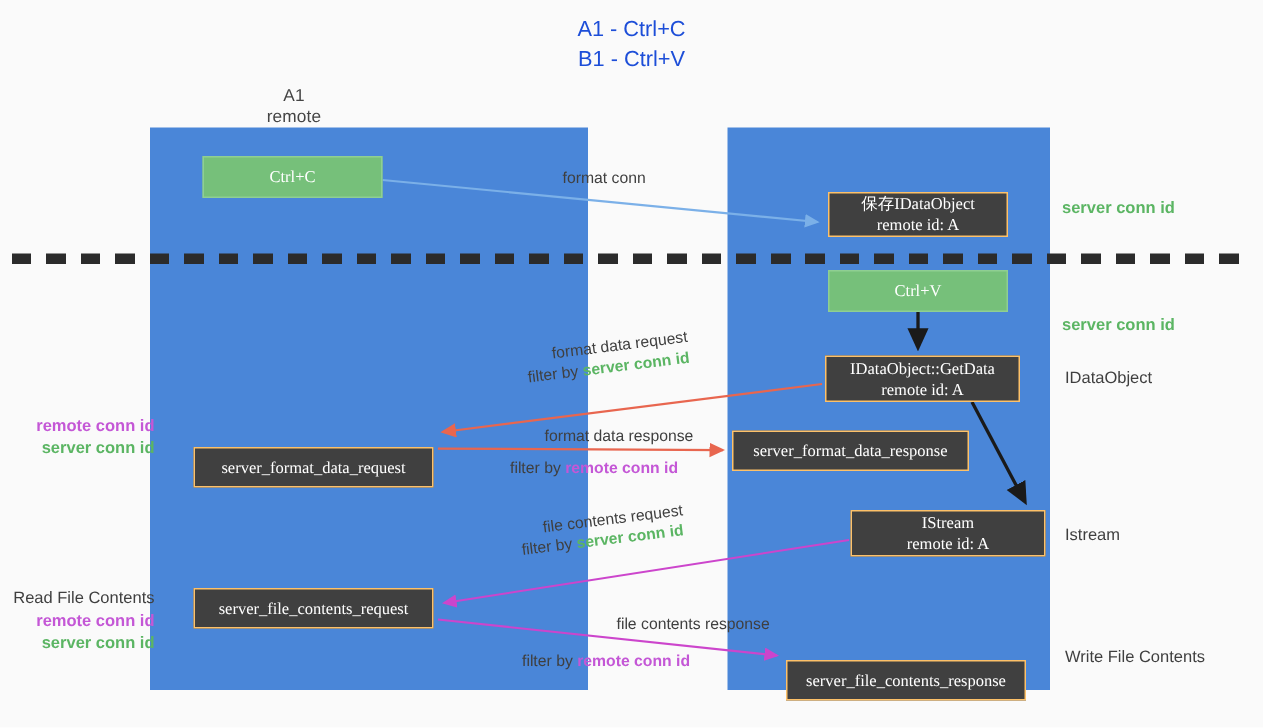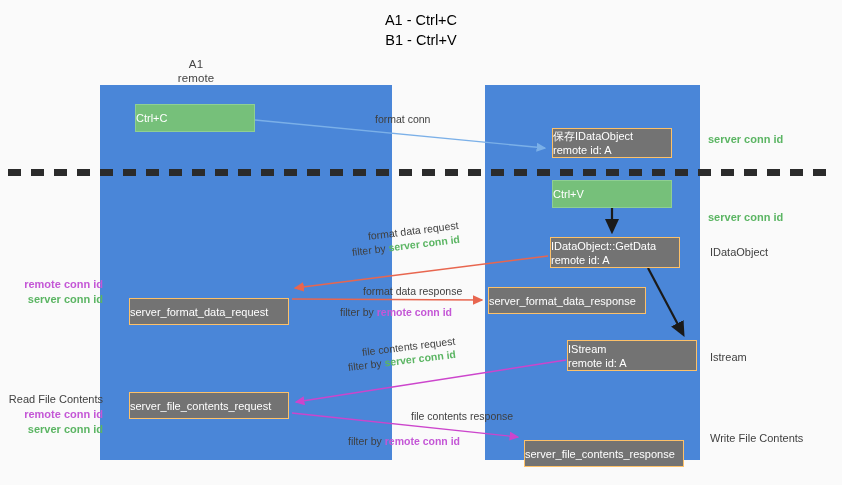--- a/index.html
+++ b/index.html
@@ -38,26 +38,27 @@
 
   .node {
     position: absolute;
     box-sizing: border-box;
     text-align: center;
     color: #ffffff;
     font-size: 11px;
     line-height: 14px;
     display: flex;
     flex-direction: column;
-    align-items: flex-start;
+    align-items: center;
     justify-content: center;
     border: 1px solid rgba(255,255,255,0.55);
+    font-family: Liberation Serif, serif;
   }
   .node.green { background: #76c07a; border-color: #8fcf92; }
-  .node.orange { background: #737373; border-color: #fdc169; }
+  .node.orange { background: #404040; border-color: #fdc169; }
   .node .l2 { font-weight: normal; }
 
   #n-ctrlc   { left: 135px; top: 104px; width: 120px; height: 28px; }
   #n-idata   { left: 552px; top: 128px; width: 120px; height: 30px; }
   #n-ctrlv   { left: 552px; top: 180px; width: 120px; height: 28px; }
   #n-getdata { left: 550px; top: 237px; width: 130px; height: 31px; }
   #n-fmtreq  { left: 129px; top: 278px; width: 160px; height: 27px; margin-top: 20px; }
   #n-fmtres  { left: 488px; top: 287px; width: 158px; height: 27px; }
   #n-istream { left: 567px; top: 340px; width: 130px; height: 31px; }
   #n-filereq { left: 129px; top: 392px; width: 160px; height: 27px; }
@@ -99,21 +100,21 @@
   #el-fcres  { left: 375px; top: 409px; margin-left: 36px; }
   #el-fcres2 { left: 348px; top: 434px; }
 
   #title {
     position: absolute;
     left: 0; top: 10px;
     width: 842px;
     text-align: center;
     font-size: 14.5px;
     line-height: 20px;
-    color: #000000;
+    color: #1d4ed8;
   }
 
   #dashline {
     position: absolute;
     left: 8px; top: 169px;
     width: 818px; height: 7px;
     background-image: repeating-linear-gradient(to right,
         #2b2b2b 0px, #2b2b2b 13px, transparent 13px, transparent 23px);
   }
 

